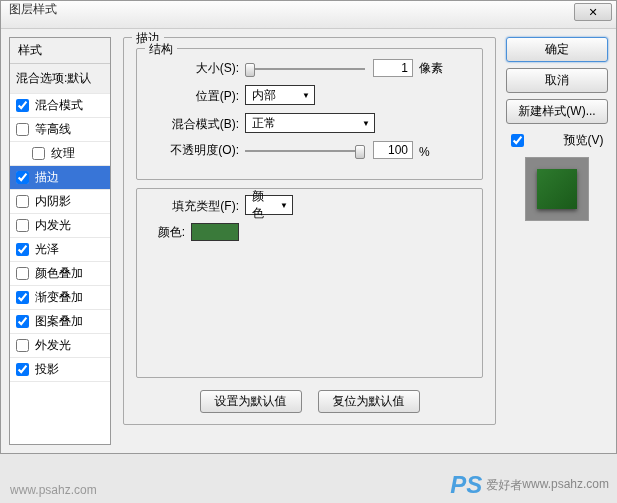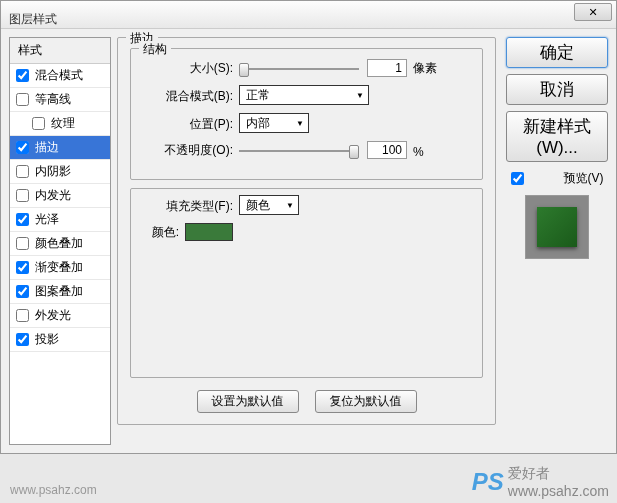--- a/index.html
+++ b/index.html
@@ -16,21 +16,21 @@
       height: 454px;
       background: #f0f0f0;
       border: 1px solid #999;
       position: relative;
     }
     .titlebar {
       height: 28px;
       background: linear-gradient(to bottom, #fdfdfd, #e8e8e8);
       border-bottom: 1px solid #ccc;
       display: flex;
-      align-items: flex-end;
+      align-items: flex-start;
       padding: 0 8px;
       position: relative;
     }
     .title-text { font-size: 12px; color: #333; }
     .close-btn {
       position: absolute;
       right: 4px;
       top: 2px;
       width: 38px;
       height: 18px;
@@ -45,20 +45,21 @@
     }
     .content {
       display: flex;
       padding: 8px;
       height: calc(100% - 28px);
     }
     .styles-panel {
       width: 102px;
       border: 1px solid #999;
       background: #fff;
+      margin-right: 6px;
     }
     .styles-header {
       padding: 4px 8px;
       border-bottom: 1px solid #ccc;
       background: #f0f0f0;
     }
     .style-item {
       padding: 3px 6px;
       border-bottom: 1px solid #e8e8e8;
       display: flex;
@@ -178,21 +179,21 @@
       width: 106px;
       padding-left: 4px;
     }
     .action-btn {
       width: 100%;
       padding: 3px 0;
       margin-bottom: 6px;
       border: 1px solid #888;
       background: linear-gradient(to bottom, #fdfdfd, #e0e0e0);
       border-radius: 3px;
-      font-size: 17px;
+      font-size: 12px;
       cursor: pointer;
       text-align: center;
     }
     .action-btn.primary {
       border: 1px solid #4a90d9;
       box-shadow: 0 0 2px #4a90d9;
     }
     .preview-row {
       display: flex;
       align-items: center;
@@ -226,22 +227,22 @@
       gap: 4px;
     }
     .wm-logo {
       font-size: 24px;
       font-weight: bold;
       font-style: italic;
       color: #4aa0e0;
     }
     .wm-text {
       display: flex;
-      flex-direction: column;
-      font-size: 14px;
+      flex-direction: row;
+      font-size: 12px;
       color: #888;
     }
     .wm-url {
       position: absolute;
       bottom: 6px;
       left: 10px;
       color: #999;
       font-size: 12px;
     }
   </style>
@@ -252,20 +253,21 @@
   <div class="titlebar">
     <span class="title-text">图层样式</span>
     <div class="close-btn">
       <span>✕</span>
     </div>
   </div>
   <div class="content">
 
     <div class="styles-panel">
       <div class="styles-header">样式</div>
+      <div class="style-item blend">混合选项:默认</div>
       <div id="style-list">
           <div class="style-item">
             <input type="checkbox" checked="" style="">
             <span>混合模式</span>
           </div>
           <div class="style-item" style="">
             <input type="checkbox" style="">
             <span>等高线</span>
           </div>
           <div class="style-item" style="padding-left: 22px;">
@@ -322,48 +324,48 @@
             <span class="form-label">大小(S):</span>
             <div class="slider">
               <div class="slider-track"></div>
               <div class="slider-thumb" style="left:0"></div>
             </div>
             <input class="num-input" value="1" style="">
             <span class="unit">像素</span>
           </div>
 
           <div class="form-row">
+            <span class="form-label">位置(P):</span>
+            <div class="dropdown" style="width:70px">
+              <span>内部</span>
+            </div>
+          </div>
+
+          <div class="form-row">
             <span class="form-label">混合模式(B):</span>
             <div class="dropdown" style="width:130px">
               <span>正常</span>
-            </div>
-          </div>
-
-          <div class="form-row">
-            <span class="form-label">位置(P):</span>
-            <div class="dropdown" style="width:70px">
-              <span>内部</span>
             </div>
           </div>
 
           <div class="form-row">
             <span class="form-label">不透明度(O):</span>
             <div class="slider">
               <div class="slider-track"></div>
               <div class="slider-thumb" style="left:110px"></div>
             </div>
             <input class="num-input" value="100" style="">
             <span class="unit">%</span>
           </div>
         </div>
 
         <div class="fieldset" style="height:190px">
           <div class="form-row" style="margin-top:-4px">
             <span class="form-label">填充类型(F):</span>
-            <div class="dropdown" style="width:60px">
+            <div class="dropdown" style="width:48px">
               <span>颜色</span>
             </div>
           </div>
           <div class="form-row">
             <span style="width:36px;text-align:right;margin-right:6px">颜色:</span>
             <span class="color-swatch"></span>
           </div>
         </div>
 
         <div class="btn-row">

